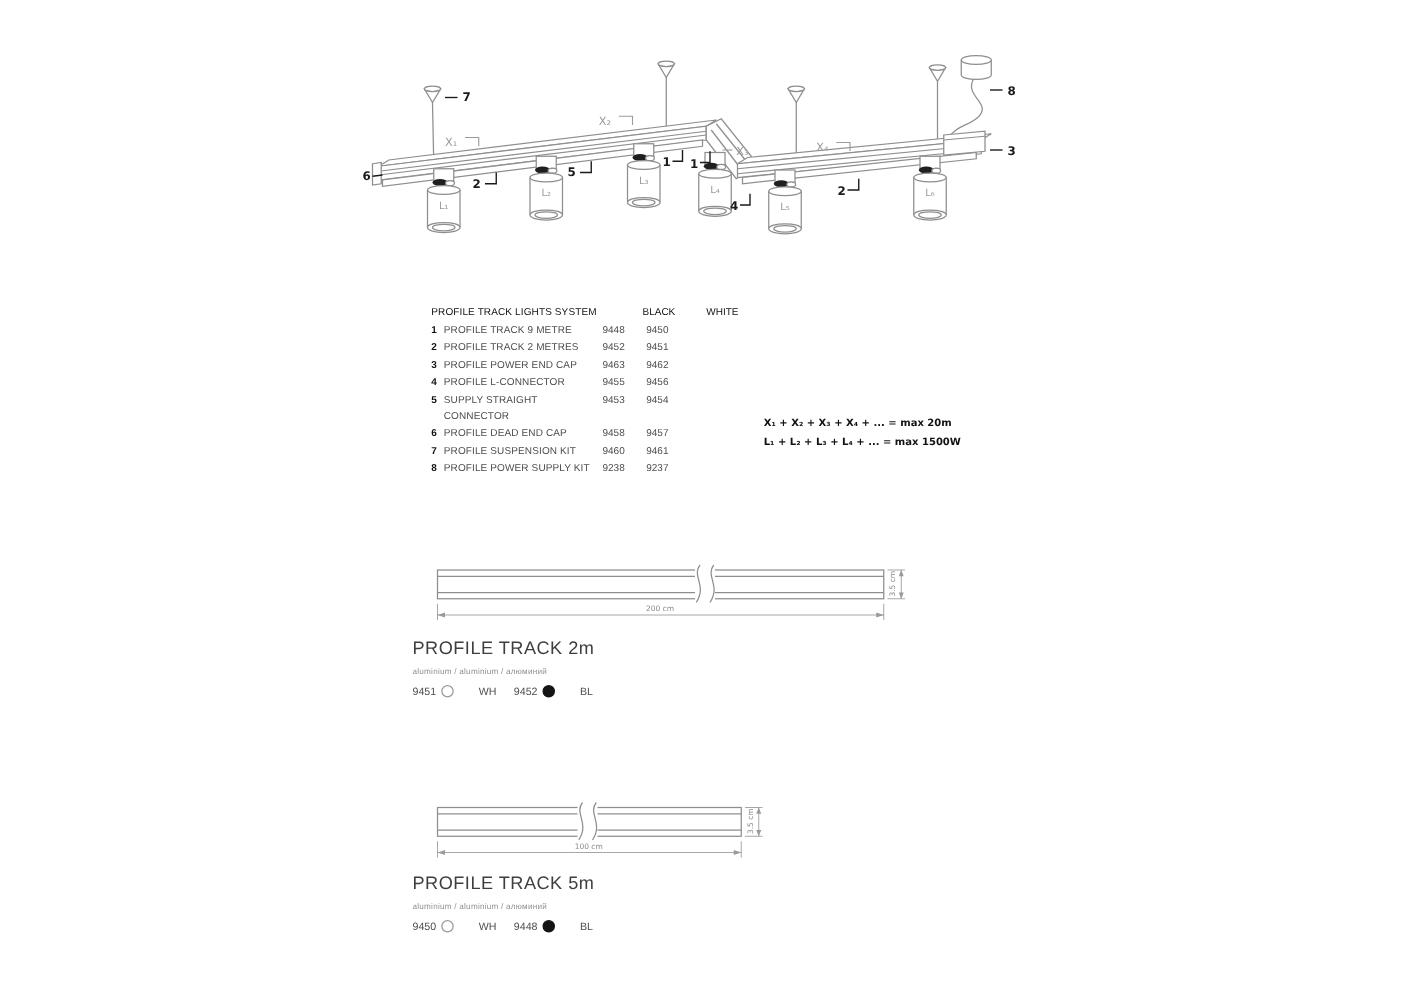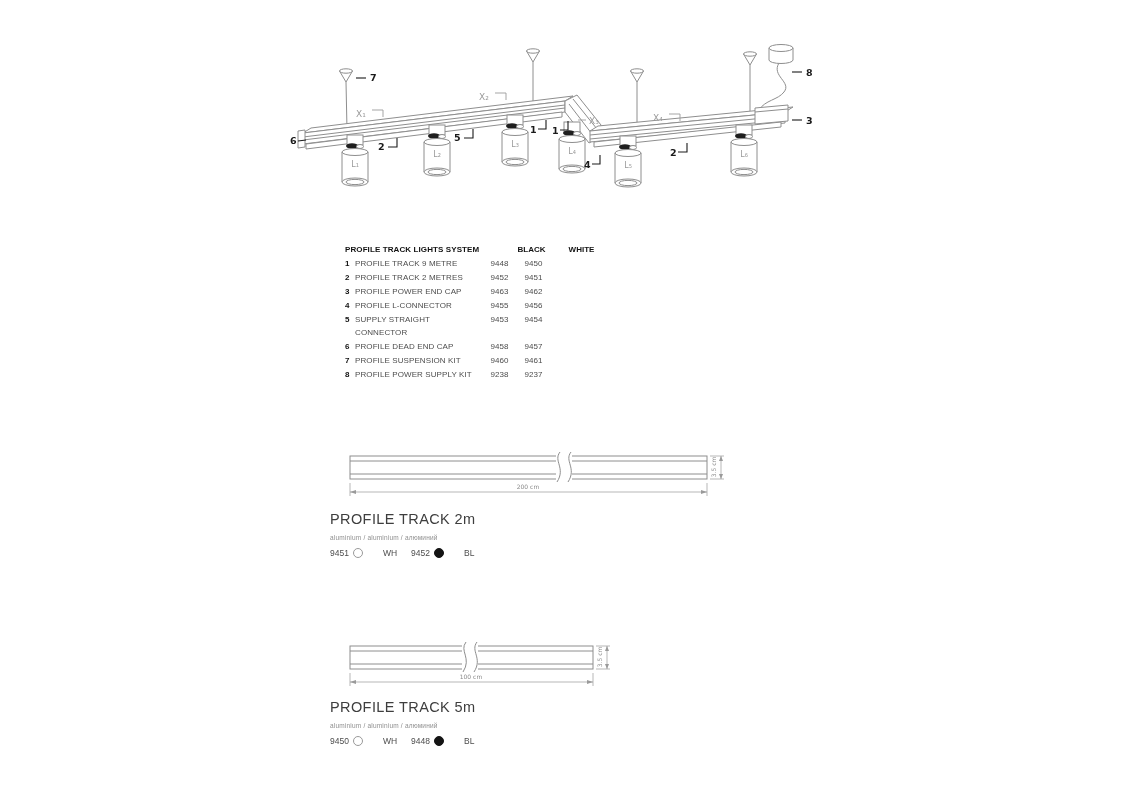--- a/index.html
+++ b/index.html
@@ -21,24 +21,24 @@
   .lbl { font-size:8px; fill:#9b9b9b; }
 
   
   .dim-line { stroke:#9a9a9a; stroke-width:0.7; fill:none; }
   .dim-text { font-size:6px; fill:#8a8a8a; }
   .arrow { fill:#9a9a9a; stroke:none; }
 
   
   .parts-table { position:absolute; left:345px; top:243px; width:205px; font-size:8px; color:#4d4d4d; }
   .t-row { display:grid; grid-template-columns:10px 127px 35px 33px; line-height:13.9px; align-items:baseline; }
-  .t-head { font-weight:bold; color:#121212;gap:16px; }
+  .t-head { font-weight:normal; color:#121212;gap:16px; }
   .t-head .t-title { grid-column:1 / 3; letter-spacing:0.1px; }
   .t-num { font-weight:bold; color:#121212; }
-  .t-code { text-align:center; }
+  .t-code { text-align:left; }
   .t-name { letter-spacing:0.1px; }
 
   
   .formulas { position:absolute; left:611px; top:334px; font-family:"DejaVu Sans",sans-serif;
               font-size:8px; font-weight:bold; color:#121212; }
   .formulas div { margin-bottom:6px; }
 
   
   .product { position:absolute; left:330px; }
   .product-2m { top:511px; }
@@ -290,20 +290,24 @@
         <span class="t-code">9461</span>
     </div>
     <div class="t-row">
       <span class="t-num">8</span>
         <span class="t-name">PROFILE POWER SUPPLY KIT</span>
         <span class="t-code">9238</span>
         <span class="t-code">9237</span>
     </div>
   </div>
 
+  <div class="formulas">
+    <div>X₁ + X₂ + X₃ + X₄ + ... = max 20m</div>
+    <div>L₁ + L₂ + L₃ + L₄ + ... = max 1500W</div>
+  </div>
 
   <svg style="left:340px;top:446px;" width="400" height="58" viewBox="340 446 400 58">
     <rect class="wf" x="350" y="456" width="357" height="23"></rect>
     <line class="s" x1="350" y1="461" x2="707" y2="461"></line>
     <line class="s" x1="350" y1="474" x2="707" y2="474"></line>
     <rect x="556" y="454" width="16" height="27" fill="#ffffff" stroke="none"></rect>
     <path class="s" d="M560,452 C553,461 566,468 557,482"></path>
     <path class="s" d="M571,452 C564,461 577,468 568,482"></path>
 
     <g>

